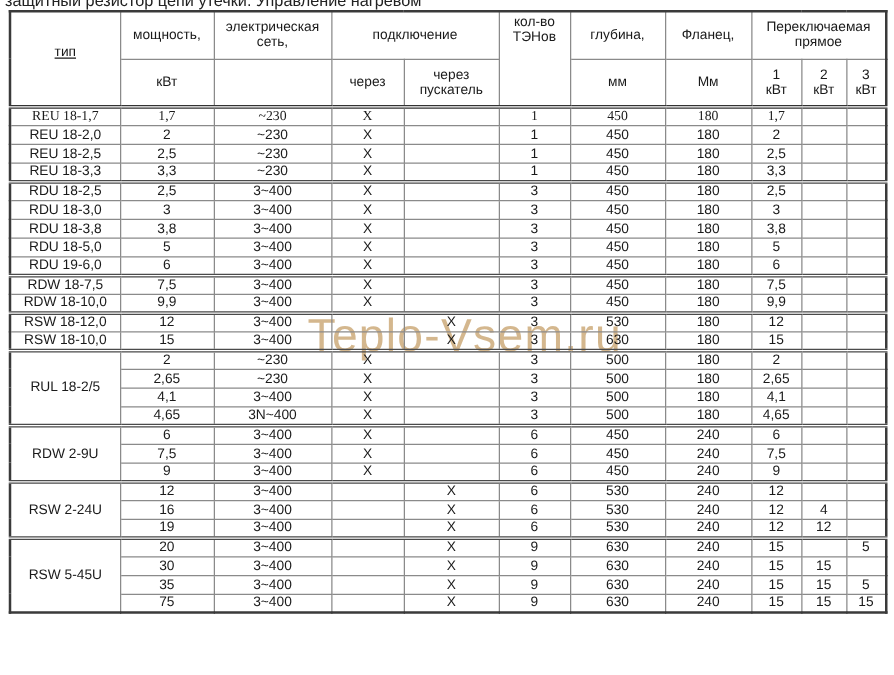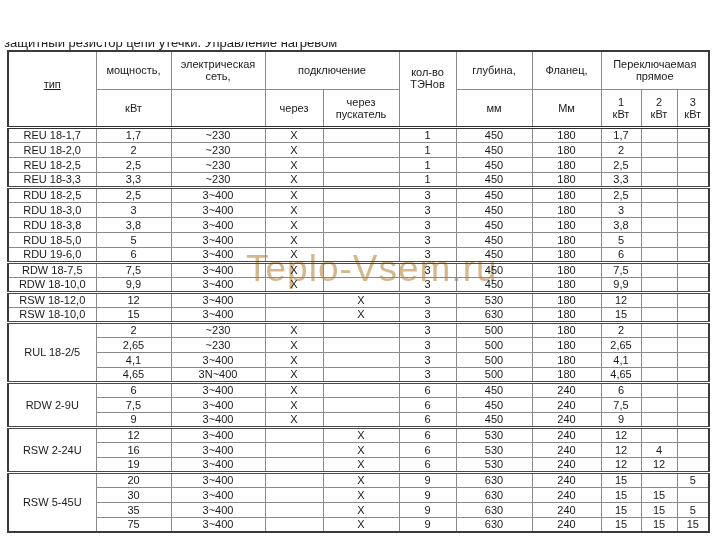--- a/index.html
+++ b/index.html
@@ -5,21 +5,21 @@
   * { box-sizing: border-box; }
   html, body { margin: 0; padding: 0; }
   body {
     width: 715px; height: 540px;
     background: #ffffff;
     font-family: "Liberation Sans", sans-serif;
     color: #1a1a1a;
     overflow: hidden;
     position: relative;
   }
-  .title-strip { height: 8px; overflow: hidden; position: relative; margin-top: 42px; }
+  .title-strip { height: 8px; overflow: hidden; position: relative; }
   .title-strip span {
     position: absolute; top: -7px; left: 4px;
     font-size: 13px; color: #222; white-space: nowrap;
   }
   .watermark {
     position: absolute; left: 246px; top: 248px;
     font-size: 37px; letter-spacing: 1px;
     color: #a16207; opacity: 0.45;
     z-index: 0; white-space: nowrap; pointer-events: none;
   }
@@ -32,23 +32,23 @@
     border: 1px solid #8a8a8a;
     text-align: center;
     font-size: 11px;
     padding: 0 2px;
     overflow: hidden;
   }
   th { font-weight: normal; vertical-align: middle; white-space: pre-line; line-height: 12px; }
   thead tr.h1 { height: 38px; }
   thead tr.h2 { height: 38px; }
   th[data-name="type-header"] { vertical-align: top; padding-top: 26px; text-decoration: underline; }
-  th[data-name="ten-count-header"] { vertical-align: top; padding-top: 14px; }
+  th[data-name="ten-count-header"] { vertical-align: top; padding-top: 2px; }
   td { height: 15px; line-height: 12px; white-space: nowrap; vertical-align: middle; }
-  tbody tr:first-child td { border-top: 3px double #333; }
+  tbody tr:first-child td { border-top: 3px double #333; font-family: Liberation Serif, serif; }
   tbody tr.group-start td { border-top: 3px double #4a4a4a; }
 </style>
 </head>
 <body data-name="page">
 
 <div class="title-strip" data-name="page-title-strip">
   <span data-name="page-title">защитный резистор цепи утечки. Управление нагревом</span>
 </div>
 
 <div class="watermark" data-name="watermark-text">Teplo-Vsem.ru</div>

